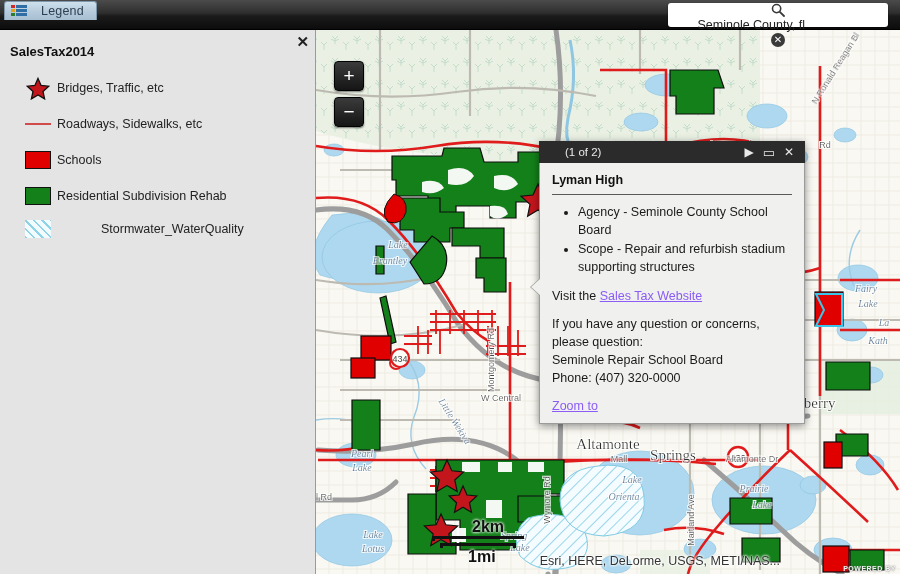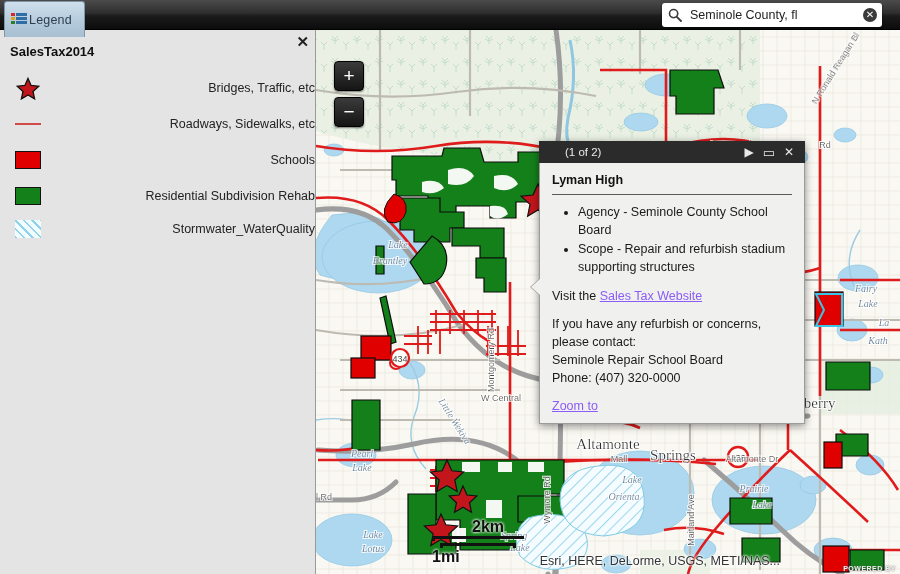--- a/index.html
+++ b/index.html
@@ -22,42 +22,43 @@
   #map-svg { position: absolute; left: 0; top: 0; }
 
   
   #header {
     position: absolute; left: 0; top: 0; width: 900px; height: 30px;
     background: linear-gradient(to bottom, #4b4b4b 0%, #2e2e2e 45%, #1b1b1b 55%, #0c0c0c 100%);
     border-bottom: 1px solid #000;
     z-index: 60;
   }
   #legend-btn {
-    position: absolute; left: 4px; top: 1px; height: 36px;
-    display: flex; align-items: center; gap: 2px;
+    position: absolute; left: 4px; top: 1px; height: 19px;
+    display: flex; align-items: center; gap: 14px;
     padding: 0 12px 0 6px;
     background: linear-gradient(to bottom, #cfe0ec 0%, #b7ccdd 50%, #a7bfd2 100%);
     border: 1px solid #7e97ab;
     border-bottom: none;
     border-radius: 3px 3px 0 0;
     cursor: pointer;
   }
   #legend-btn .lbl {
     font-size: 12.5px; color: #2c3e50; letter-spacing: .2px;
   }
   .legend-glyph { width: 16px; height: 15px; position: relative; display: inline-block; }
   .legend-glyph i { position: absolute; display: block; }
   .legend-glyph .sw { left: 0; width: 4px; height: 3px; }
   .legend-glyph .br { left: 5px; width: 11px; height: 3px; background: #2f6ea5; }
 
   #search-wrap {
-    position: absolute; right: 18px; top: 3px; width: 220px; height: 24px;
+    position: absolute; right: 12px; top: 3px; width: 220px; height: 24px;
     background: #fff; border-radius: 3px;
     display: flex; align-items: center;
     box-shadow: 0 1px 2px rgba(0,0,0,.6);
+    flex-direction: column;
   }
   #search-icon { width: 26px; display: flex; justify-content: center; align-items: center; }
   #search-input {
     flex: 1; border: none; outline: none;
     font-family: "Liberation Sans", sans-serif;
     font-size: 12.5px; color: #222; background: transparent;
   }
   #search-clear {
     width: 24px; display: flex; justify-content: center; align-items: center; cursor: pointer;
   }
@@ -76,21 +77,21 @@
   }
   #legend-close {
     position: absolute; right: 6px; top: 4px;
     font-size: 15px; font-weight: bold; color: #222; cursor: pointer; line-height: 1;
   }
   #legend-title {
     position: absolute; left: 10px; top: 14px;
     font-size: 13px; font-weight: bold; color: #111;
   }
   #legend-items { position: absolute; left: 0; top: 40px; width: 100%; }
-  .leg-row { display: flex; align-items: center; height: 36px; padding-left: 13px; justify-content: space-between; }
+  .leg-row { display: flex; align-items: center; height: 36px; padding-left: 23px; }
   .leg-sym { width: 30px; display: flex; justify-content: center; align-items: center; }
   .leg-txt { font-size: 12.5px; color: #222; padding-left: 4px; }
 
   .sym-line { width: 26px; height: 0; border-top: 2px solid #d14b4b; }
   .sym-box { width: 26px; height: 18px; border: 1px solid #111; }
   .sym-hatch {
     width: 26px; height: 18px;
     background:
       repeating-linear-gradient(45deg, #8fd3e8 0 1.5px, rgba(255,255,255,0) 1.5px 6px),
       #f2fbfe;
@@ -418,21 +419,21 @@
       <div class="zbtn">−</div>
     </div>
 
     <div id="scalebar" style="top:488px;">
       <div class="sb-row">
         <div class="sb-label" style="margin-left:40px;">2km</div>
         <div class="sb-line-km"></div>
       </div>
       <div class="sb-row" style="margin-top:2px;">
         <div class="sb-line-mi" style="margin-left:8px;"></div>
-        <div class="sb-label" style="">1mi</div>
+        <div class="sb-label" style="margin-left:36px;">1mi</div>
       </div>
     </div>
 
     <div id="attribution">Esri, HERE, DeLorme, USGS, METI/NAS...</div>
     <div id="esri-logo">
       <div class="pw">POWERED BY</div>
     </div>
   </div>
 
   <div id="legend-panel">
@@ -489,21 +490,21 @@
     </div>
     <div id="popup-body">
       <div id="popup-tail"></div>
       <div id="popup-title">Lyman High</div>
       <div id="popup-rule"></div>
       <ul id="popup-list">
         <li>Agency - Seminole County School Board</li>
         <li>Scope - Repair and refurbish stadium supporting structures</li>
       </ul>
       <p class="popup-para"><span>Visit the </span><span class="plink">Sales Tax Website</span></p>
-      <p class="popup-para tight">If you have any refurbish or concerns, please contact:</p>
+      <p class="popup-para tight">If you have any question or concerns, please question:</p>
       <p class="popup-para tight">Seminole Repair School Board</p>
       <p class="popup-para">Phone:  (407) 320-0000</p>
       <div id="popup-zoomto">
         <span class="plink">Zoom to</span>
       </div>
     </div>
   </div>
 
   <div id="header">
     <div id="legend-btn">

